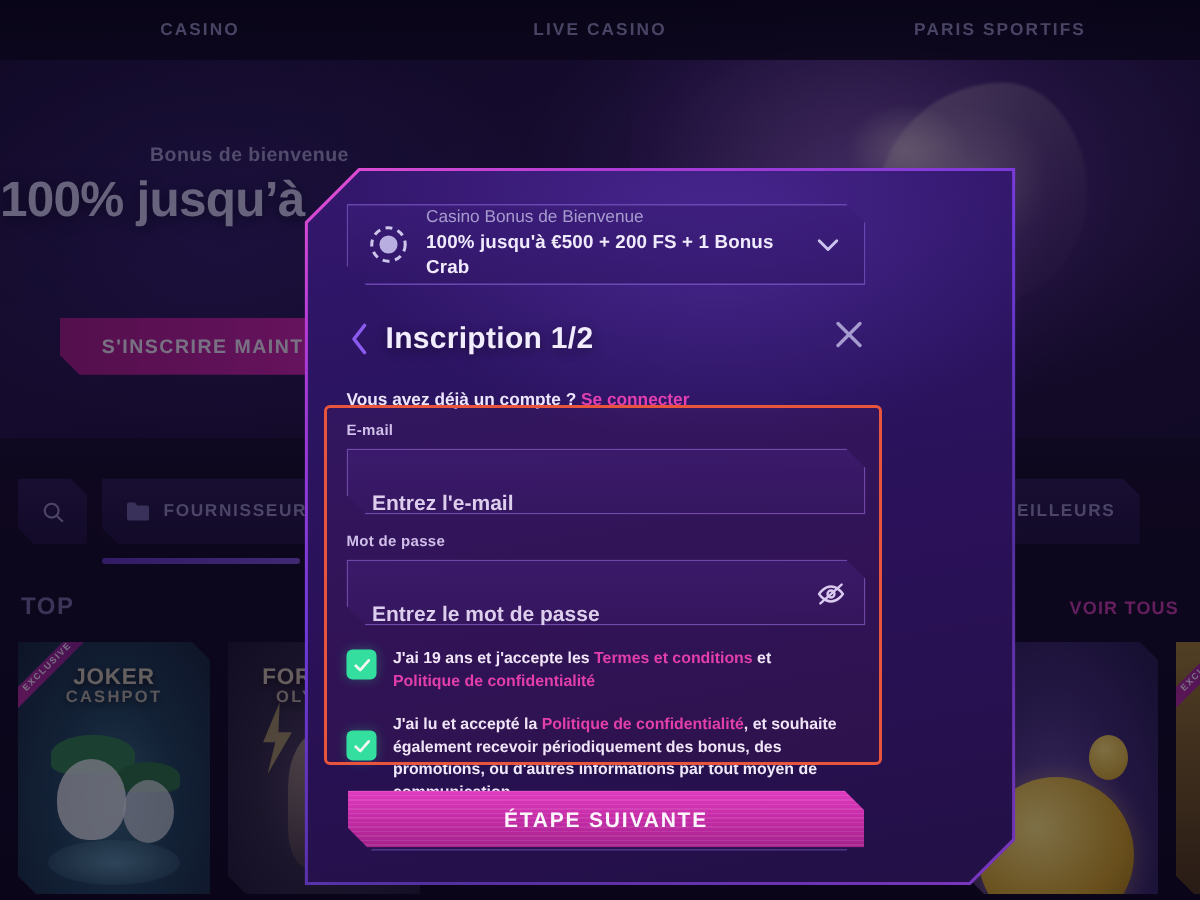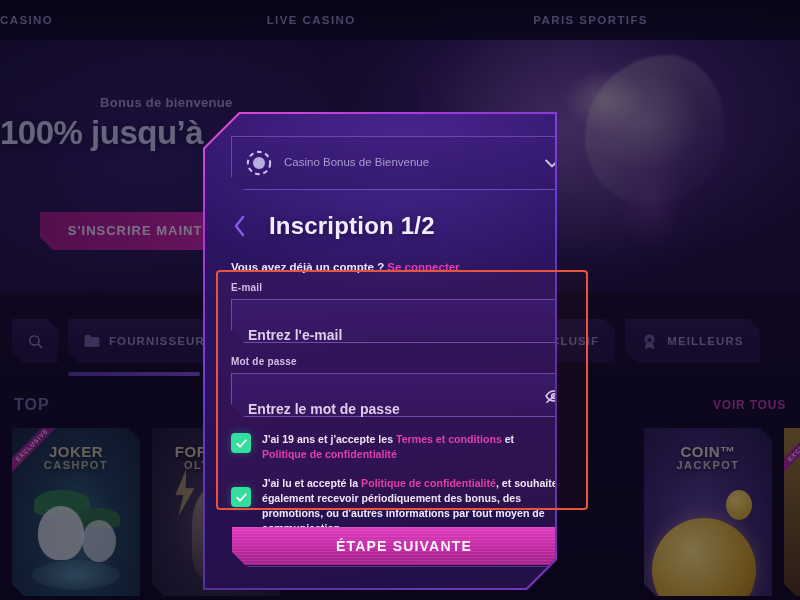--- a/index.html
+++ b/index.html
@@ -48,21 +48,21 @@
     background: linear-gradient(140deg, rgba(215,200,205,0.42), rgba(150,120,160,0.14) 70%, rgba(0,0,0,0));
     filter: blur(1.2px);
   }
 
   .bg-topnav {
     position: absolute; left: 0; top: 0; width: 800px; height: 40px;
     background: linear-gradient(180deg, rgba(10,6,26,0.96), rgba(14,8,34,0.88));
     display: flex; align-items: center;
   }
   .bg-topnav .nav-cell {
-    flex: 1; text-align: left;
+    flex: 1; text-align: center;
     color: #8b84b5; font-size: 11.5px; font-weight: 700;
     letter-spacing: 1.4px;
     position: relative;
   }
   .bg-topnav .nav-cell + .nav-cell::before {
     content: ""; position: absolute; left: 0; top: 7px; bottom: 7px;
     width: 1px; background: linear-gradient(180deg, rgba(120,90,190,0), rgba(130,100,200,0.45), rgba(120,90,190,0));
   }
 
   .bg-banner { position: absolute; left: 0; top: 95px; width: 330px; }
@@ -141,21 +141,21 @@
   .card-coin .sm { position: absolute; left: 82px; top: 62px; width: 26px; height: 30px; border-radius: 50%;
     background: radial-gradient(circle at 40% 32%, #f3d971, #c59620); }
   .card-coin .cap { color: rgba(250,240,220,0.85); }
 
   .card-scarab { background: linear-gradient(180deg, #9a7a34 0%, #7a5c28 40%, #4a3418 100%); }
   .card-scarab .cap { color: rgba(250,232,180,0.92); }
 
   .bg-dim { position: absolute; inset: 0; background: rgba(8,4,20,0.50); }
 
   
-  .modal-wrap { position: absolute; left: 203px; top: 112px; width: 354px; height: 478px; }
+  .modal-wrap { position: absolute; left: 203px; top: 112px; width: 474px; height: 478px; }
 
   .modal-border {
     position: absolute; inset: 0;
     background: linear-gradient(150deg, #e44fd0 0%, #b03bd6 16%, #6c3ad8 42%, #53309e 70%, #7a36c0 100%);
     clip-path: polygon(36px 0, 100% 0, 100% calc(100% - 30px), calc(100% - 30px) 100%, 0 100%, 0 36px);
   }
   .modal-body {
     position: absolute; inset: 2px;
     background:
       radial-gradient(ellipse 340px 200px at 58% 8%, rgba(92,52,176,0.55), rgba(40,18,90,0) 72%),
@@ -175,21 +175,21 @@
   }
   .chip-icon { flex: none; width: 26px; height: 26px; margin-right: 12px; }
   .bonus-texts { flex: 1; min-width: 0; }
   .bonus-sub { color: #a79ccf; font-size: 11.5px; line-height: 1.2; }
   .bonus-main { color: #f0eaff; font-size: 12.5px; font-weight: 800; line-height: 1.35; letter-spacing: 0.1px; }
   .chev-down { flex: none; width: 20px; height: 20px; }
 
   
   .modal-head { position: absolute; left: 22px; top: 92px; width: 354px; height: 40px; display: flex; align-items: center; }
   .back-btn { width: 26px; height: 30px; display: flex; align-items: center; justify-content: center; }
-  .modal-title { color: #f2ecff; font-size: 24px; font-weight: 800; letter-spacing: 0.2px; margin-left: 16px;
+  .modal-title { color: #f2ecff; font-size: 20px; font-weight: 800; letter-spacing: 0.2px; margin-left: 4px;
     text-shadow: 0 2px 8px rgba(0,0,0,0.4); }
   .close-btn { position: absolute; right: 0; top: 2px; width: 30px; height: 30px; display: flex; align-items: center; justify-content: center; }
 
   
   .have-acct { position: absolute; left: 26px; top: 147px; font-size: 11.5px; font-weight: 700; color: #ece5ff; }
   .have-acct .lnk { color: #e23fb0; }
 
   
   .hl-box {
     position: absolute; left: 13px; top: 158px; width: 372px; height: 240px;
@@ -336,24 +336,20 @@
         </div>
       </div>
 
       <div class="bg-card" style="width:340px;background:transparent"></div>
 
       <div class="bg-card card-coin">
         <div class="art">
           <div class="sm"></div>
             <div class="big"></div>
         </div>
-        <div class="cap">
-          <span>COIN™</span>
-          <span class="sub">JACKPOT</span>
-        </div>
       </div>
 
       <div class="bg-card card-scarab">
         <div class="art">
           
           
         </div>
         <div class="excl">EXCLUSIVE</div>
         <div class="cap">
 
@@ -370,20 +366,21 @@
     <div class="modal-body">
       <div class="modal-inner">
 
         <div class="bonus-sel">
           <svg class="chip-icon" viewBox="0 0 28 28">
             <circle cx="14" cy="14" r="12" fill="none" stroke="#cfc6ec" stroke-width="2.2" stroke-dasharray="5 4"></circle>
             <circle cx="14" cy="14" r="6.5" fill="#b9aee0"></circle>
           </svg>
           <div class="bonus-texts">
             <div class="bonus-sub">Casino Bonus de Bienvenue</div>
+            <div class="bonus-main">100% jusqu'à €500 + 200 FS + 1 Bonus Crab</div>
           </div>
           <svg class="chev-down" viewBox="0 0 24 24" fill="none" stroke="#cdc3ee" stroke-width="2.4" stroke-linecap="round" stroke-linejoin="round">
             <polyline points="5,9 12,16 19,9"></polyline>
           </svg>
         </div>
 
         <div class="modal-head">
           <div class="back-btn">
             <svg width="14" height="22" viewBox="0 0 14 22" fill="none" stroke="#8b5bef" stroke-width="2.4" stroke-linecap="round" stroke-linejoin="round">
               <polyline points="10,2 3,11 10,20"></polyline>

